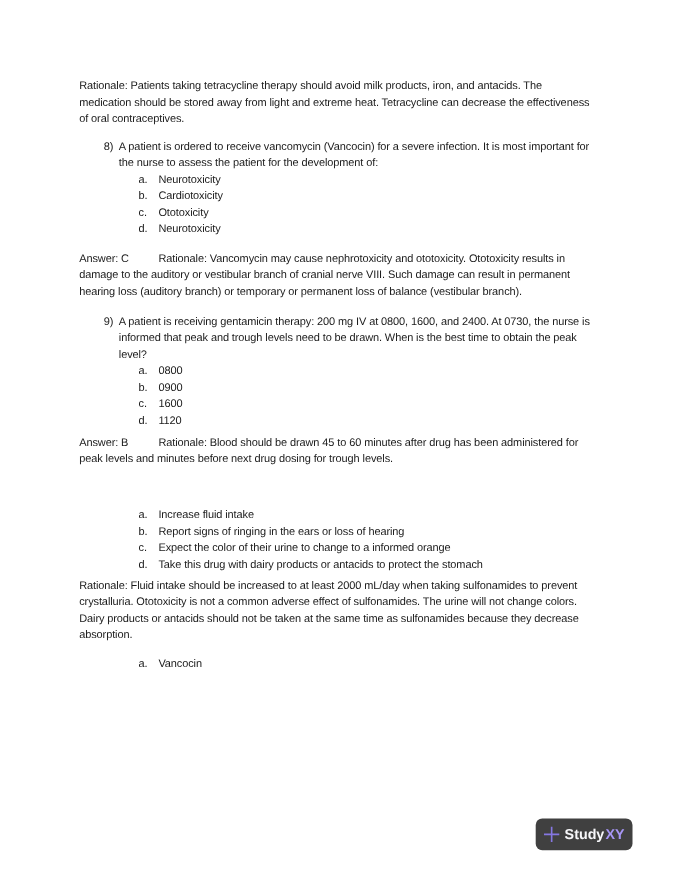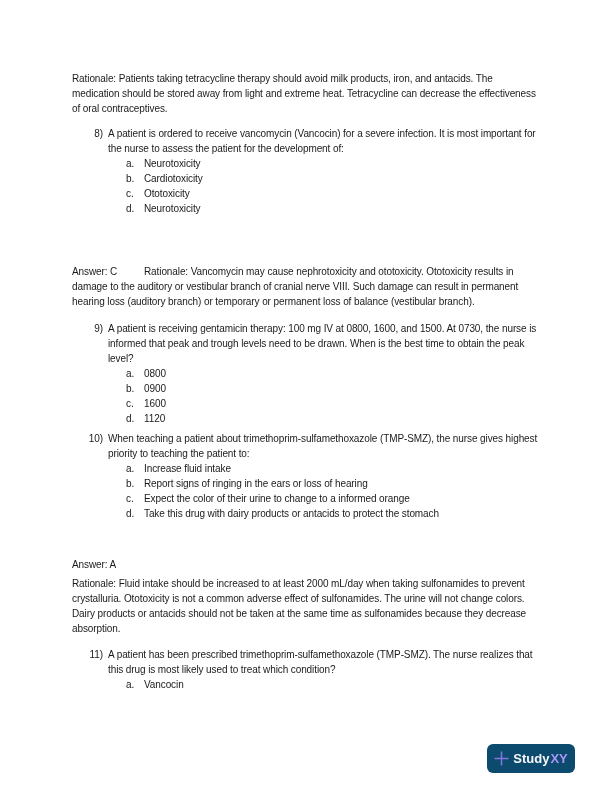--- a/index.html
+++ b/index.html
@@ -18,21 +18,21 @@
   #doc{position:absolute;left:72px;top:71px;width:470px;}
   #doc p{margin:0;}
   .para{white-space:normal;}
   .q-block{margin:0;}
   .q-row{display:flex;}
   .q-num{flex:0 0 36px;box-sizing:border-box;padding-right:5px;text-align:right;}
   .q-text{flex:1;}
   .opt-row{display:flex;margin-left:54px;}
   .opt-letter{flex:0 0 18px;}
   .opt-text{flex:1;}
-  .answer-label{display:inline-block;width:72px;margin-top:36px;}
+  .answer-label{display:inline-block;width:72px;}
   
   #doc > *:nth-child(1){margin-bottom:10px;}
   #doc > *:nth-child(2){margin-bottom:12px;}
   #doc > *:nth-child(3){margin-bottom:12px;}
   #doc > *:nth-child(4){margin-bottom:5px;}
   #doc > *:nth-child(5){margin-bottom:36px;}
   #doc > *:nth-child(6){margin-bottom:4px;}
   #doc > *:nth-child(7){margin-bottom:11px;}
   #doc > *:nth-child(8){margin-bottom:36px;}
   
@@ -71,76 +71,68 @@
         </div>
         <div class="opt-row">
           <span class="opt-letter">d.</span>
           <div class="opt-text">Neurotoxicity</div>
         </div>
       </div>
       <p class="para"><span class="answer-label">Answer: C</span><span>Rationale: Vancomycin may cause nephrotoxicity and ototoxicity. Ototoxicity results in damage to the auditory or vestibular branch of cranial nerve VIII. Such damage can result in permanent hearing loss (auditory branch) or temporary or permanent loss of balance (vestibular branch).</span></p>
       <div class="q-block">
         <div class="q-row">
           <span class="q-num">9)</span>
-          <div class="q-text">A patient is receiving gentamicin therapy: 100 mg IV at 0800, 1600, and 1500. At 0730, the nurse is informed that peak and trough levels need to be drawn. When is the best time to obtain the peak level?</div>
+          <div class="q-text">A patient is receiving gentamicin therapy: 200 mg IV at 0800, 1600, and 2400. At 0730, the nurse is informed that peak and trough levels need to be drawn. When is the best time to obtain the peak level?</div>
         </div>
         <div class="opt-row">
           <span class="opt-letter">a.</span>
           <div class="opt-text">0800</div>
         </div>
         <div class="opt-row">
           <span class="opt-letter">b.</span>
           <div class="opt-text">0900</div>
         </div>
         <div class="opt-row">
           <span class="opt-letter">c.</span>
           <div class="opt-text">1600</div>
         </div>
         <div class="opt-row">
           <span class="opt-letter">d.</span>
           <div class="opt-text">1120</div>
         </div>
       </div>
+      <p class="para"><span class="answer-label">Answer: B</span><span>Rationale: Blood should be drawn 45 to 60 minutes after drug has been administered for peak levels and minutes before next drug dosing for trough levels.</span></p>
       <div class="q-block">
-        <div class="q-row">
-          <span class="q-num">10)</span>
-          <div class="q-text">When teaching a patient about trimethoprim-sulfamethoxazole (TMP-SMZ), the nurse gives highest priority to teaching the patient to:</div>
-        </div>
         <div class="opt-row">
           <span class="opt-letter">a.</span>
           <div class="opt-text">Increase fluid intake</div>
         </div>
         <div class="opt-row">
           <span class="opt-letter">b.</span>
           <div class="opt-text">Report signs of ringing in the ears or loss of hearing</div>
         </div>
         <div class="opt-row">
           <span class="opt-letter">c.</span>
           <div class="opt-text">Expect the color of their urine to change to a informed orange</div>
         </div>
         <div class="opt-row">
           <span class="opt-letter">d.</span>
           <div class="opt-text">Take this drug with dairy products or antacids to protect the stomach</div>
         </div>
       </div>
-      <p class="para">Answer: A</p>
       <p class="para">Rationale: Fluid intake should be increased to at least 2000 mL/day when taking sulfonamides to prevent crystalluria. Ototoxicity is not a common adverse effect of sulfonamides. The urine will not change colors. Dairy products or antacids should not be taken at the same time as sulfonamides because they decrease absorption.</p>
       <div class="q-block">
-        <div class="q-row">
-          <span class="q-num">11)</span>
-          <div class="q-text">A patient has been prescribed trimethoprim-sulfamethoxazole (TMP-SMZ). The nurse realizes that this drug is most likely used to treat which condition?</div>
-        </div>
         <div class="opt-row">
           <span class="opt-letter">a.</span>
           <div class="opt-text">Vancocin</div>
         </div>
       </div>
     </div>
 
-  <div class="logo" style="background: #0c4a6e; align-items: center;">
+  <div class="logo" style="background: #404040; align-items: center;">
     <span style="display:flex;align-items:center;">
       <svg width="15" height="15" viewBox="0 0 14 14">
         <path d="M7 0.5 V13.5 M0.5 7 H13.5" stroke="#8577e2" stroke-width="1.4" fill="none"></path>
       </svg>
     </span>
     <span class="logo-text" style="color: rgb(247, 247, 250);">Study</span>
       <span class="logo-text" style="margin-left: -3px; color: rgb(167, 150, 246);">XY</span>
   </div>
 
 </div>

